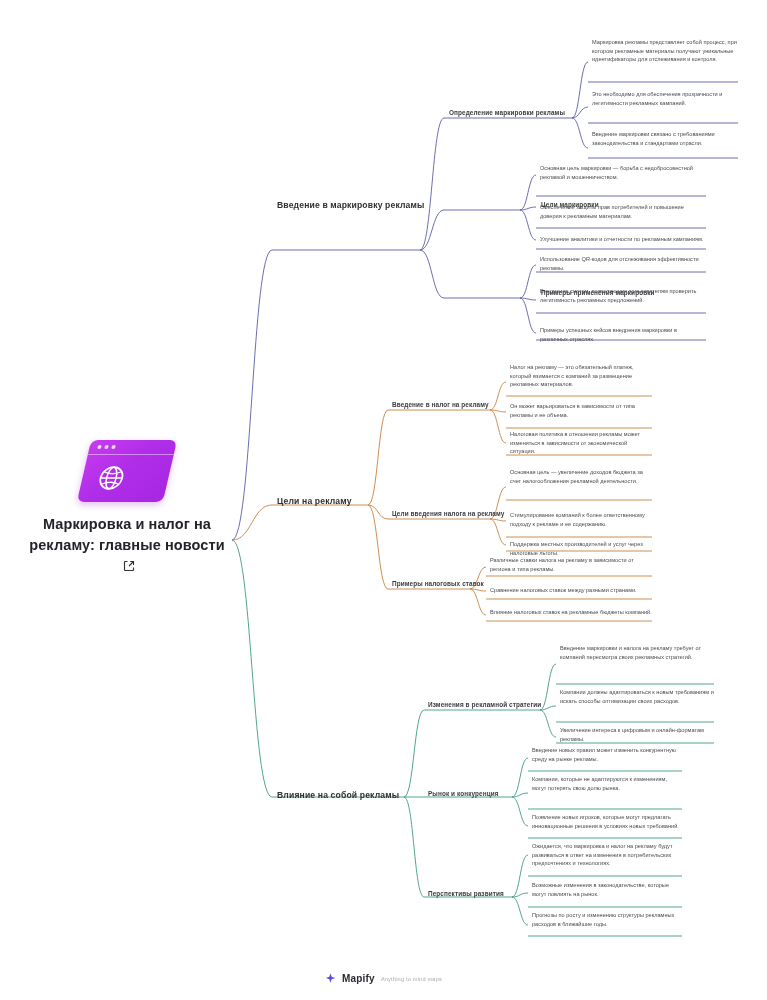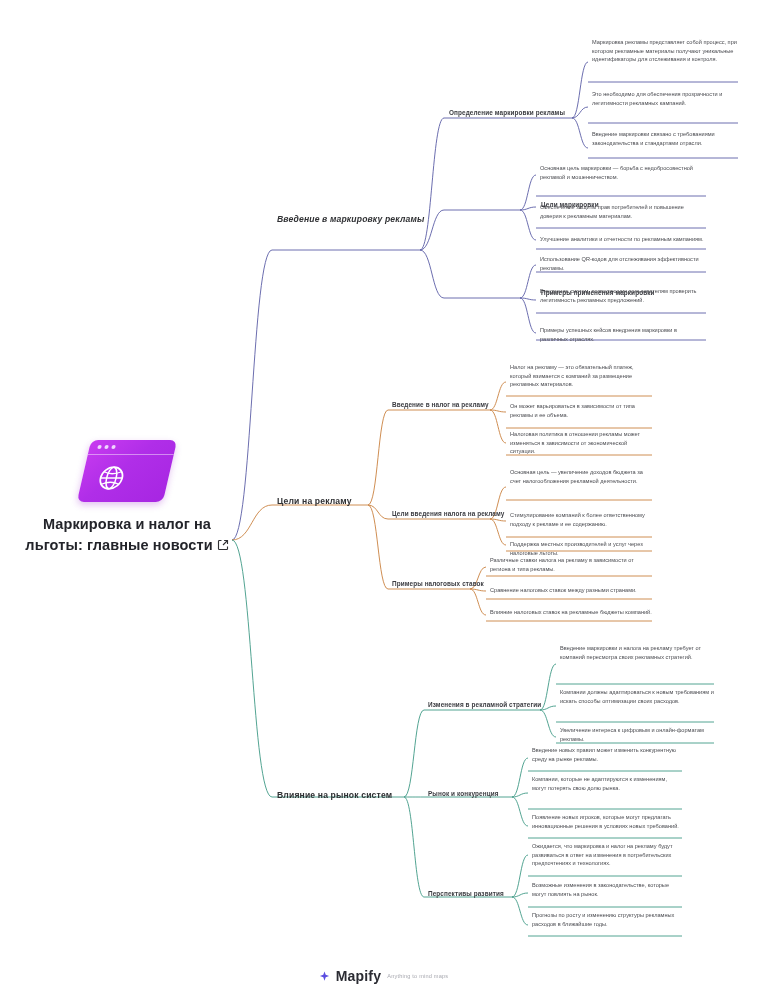--- a/index.html
+++ b/index.html
@@ -95,21 +95,21 @@
   #footer {
     position: absolute;
     left: 0; bottom: 16px;
     width: 100%;
     display: flex;
     align-items: center;
     justify-content: center;
     gap: 6px;
   }
   #footer-logo { width: 11px; height: 11px; }
-  #footer-name { font-size: 14px; font-weight: bold; color: #2b2c33; letter-spacing: .2px; }
+  #footer-name { font-size: 10px; font-weight: bold; color: #2b2c33; letter-spacing: .2px; }
   #footer-tag  { font-size: 5.6px; color: #a8a9b0; letter-spacing: .2px; }
 </style>
 </head>
 <body>
 
 <div id="page">
 
   <svg id="links" viewBox="0 0 767 1000">
     <g fill="none" stroke-width="0.9">
 
@@ -218,29 +218,29 @@
         <svg class="globe-glyph" viewBox="0 0 24 24">
           <circle cx="12" cy="12" r="10" fill="none" stroke="#ffffff" stroke-width="1.6"></circle>
           <ellipse cx="12" cy="12" rx="4.4" ry="10" fill="none" stroke="#ffffff" stroke-width="1.4"></ellipse>
           <line x1="2" y1="12" x2="22" y2="12" stroke="#ffffff" stroke-width="1.4"></line>
           <path d="M4 6.2 Q12 10 20 6.2" fill="none" stroke="#ffffff" stroke-width="1.2"></path>
           <path d="M4 17.8 Q12 14 20 17.8" fill="none" stroke="#ffffff" stroke-width="1.2"></path>
         </svg>
       </div>
     </div>
     <div id="root-title">
-      <span>Маркировка и налог на льготы: главные новости</span><svg id="root-ext-icon" viewBox="0 0 16 16">
+      <span>Маркировка и налог на рекламу: главные новости</span><svg id="root-ext-icon" viewBox="0 0 16 16">
           <path d="M6 2 H3 a1 1 0 0 0 -1 1 v10 a1 1 0 0 0 1 1 h10 a1 1 0 0 0 1 -1 V10" fill="none" stroke="#2f3033" stroke-width="1.5"></path>
           <path d="M9.5 2 H14 V6.5" fill="none" stroke="#2f3033" stroke-width="1.5"></path>
           <path d="M14 2 L8 8" fill="none" stroke="#2f3033" stroke-width="1.5"></path>
         </svg>
     </div>
   </div>
 
-  <div class="node lvl1" style="left:277px; top:213px;font-style:italic;">Введение в маркировку рекламы</div>
+  <div class="node lvl1" style="left:277px; top:199px;">Введение в маркировку рекламы</div>
 
   <div class="node lvl2" style="left:449px; top:108px;">Определение маркировки рекламы</div>
   <div class="node lvl2" style="left:541px; top:200px;">Цели маркировки</div>
   <div class="node lvl2" style="left:541px; top:288px;">Примеры применения маркировки</div>
 
   <div class="node lvl3" style="left:592px; top:38px;  width:148px;">Маркировка рекламы представляет собой процесс, при котором рекламные материалы получают уникальные идентификаторы для отслеживания и контроля.</div>
   <div class="node lvl3" style="left:592px; top:90px;  width:148px;">Это необходимо для обеспечения прозрачности и легитимности рекламных кампаний.</div>
   <div class="node lvl3" style="left:592px; top:130px; width:148px;">Введение маркировки связано с требованиями законодательства и стандартами отрасли.</div>
 
   <div class="node lvl3" style="left:540px; top:164px; width:166px;">Основная цель маркировки — борьба с недобросовестной рекламой и мошенничеством.</div>
@@ -262,21 +262,21 @@
   <div class="node lvl3" style="left:510px; top:430px; width:142px;">Налоговая политика в отношении рекламы может изменяться в зависимости от экономической ситуации.</div>
 
   <div class="node lvl3" style="left:510px; top:468px; width:142px;">Основная цель — увеличение доходов бюджета за счет налогообложения рекламной деятельности.</div>
   <div class="node lvl3" style="left:510px; top:511px; width:142px;">Стимулирование компаний к более ответственному подходу к рекламе и ее содержанию.</div>
   <div class="node lvl3" style="left:510px; top:540px; width:142px;">Поддержка местных производителей и услуг через налоговые льготы.</div>
 
   <div class="node lvl3" style="left:490px; top:556px; width:162px;">Различные ставки налога на рекламу в зависимости от региона и типа рекламы.</div>
   <div class="node lvl3" style="left:490px; top:586px; width:162px;">Сравнение налоговых ставок между разными странами.</div>
   <div class="node lvl3" style="left:490px; top:608px; width:162px;">Влияние налоговых ставок на рекламные бюджеты компаний.</div>
 
-  <div class="node lvl1" style="left:277px; top:789px;">Влияние на рынок систем</div>
+  <div class="node lvl1" style="left:277px; top:789px;">Влияние на собой рекламы</div>
 
   <div class="node lvl2" style="left:428px; top:700px;">Изменения в рекламной стратегии</div>
   <div class="node lvl2" style="left:428px; top:789px;">Рынок и конкуренция</div>
   <div class="node lvl2" style="left:428px; top:889px;">Перспективы развития</div>
 
   <div class="node lvl3" style="left:560px; top:644px; width:154px;">Введение маркировки и налога на рекламу требует от компаний пересмотра своих рекламных стратегий.</div>
   <div class="node lvl3" style="left:560px; top:688px; width:154px;">Компании должны адаптироваться к новым требованиям и искать способы оптимизации своих расходов.</div>
   <div class="node lvl3" style="left:560px; top:726px; width:154px;">Увеличение интереса к цифровым и онлайн-форматам рекламы.</div>
 
   <div class="node lvl3" style="left:532px; top:746px; width:150px;">Введение новых правил может изменить конкурентную среду на рынке рекламы.</div>

